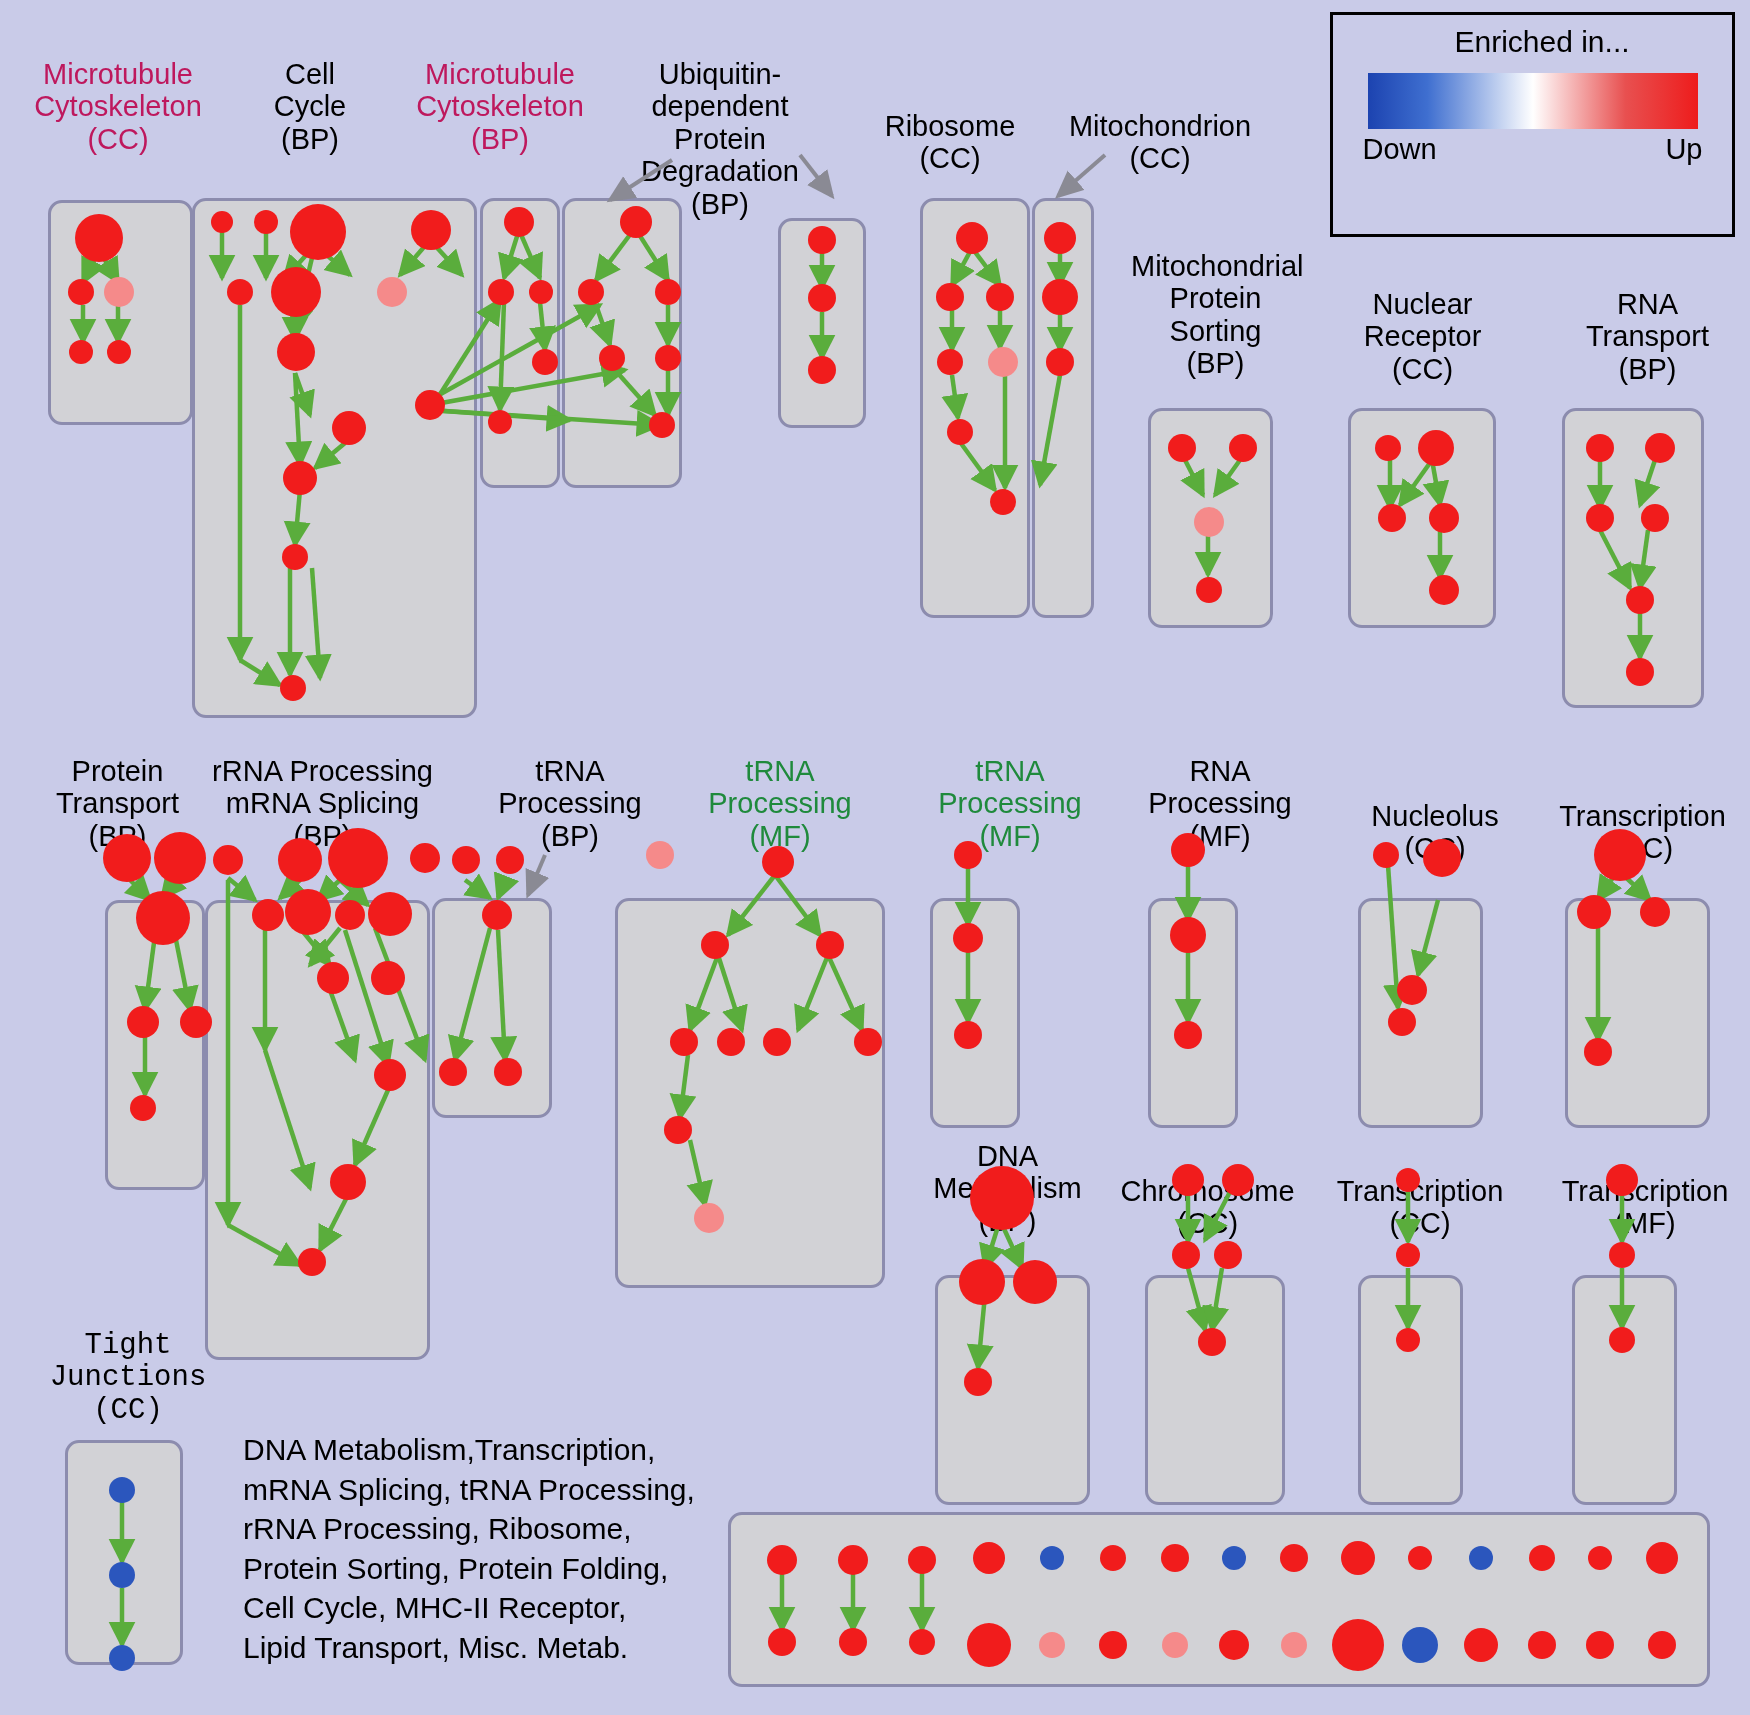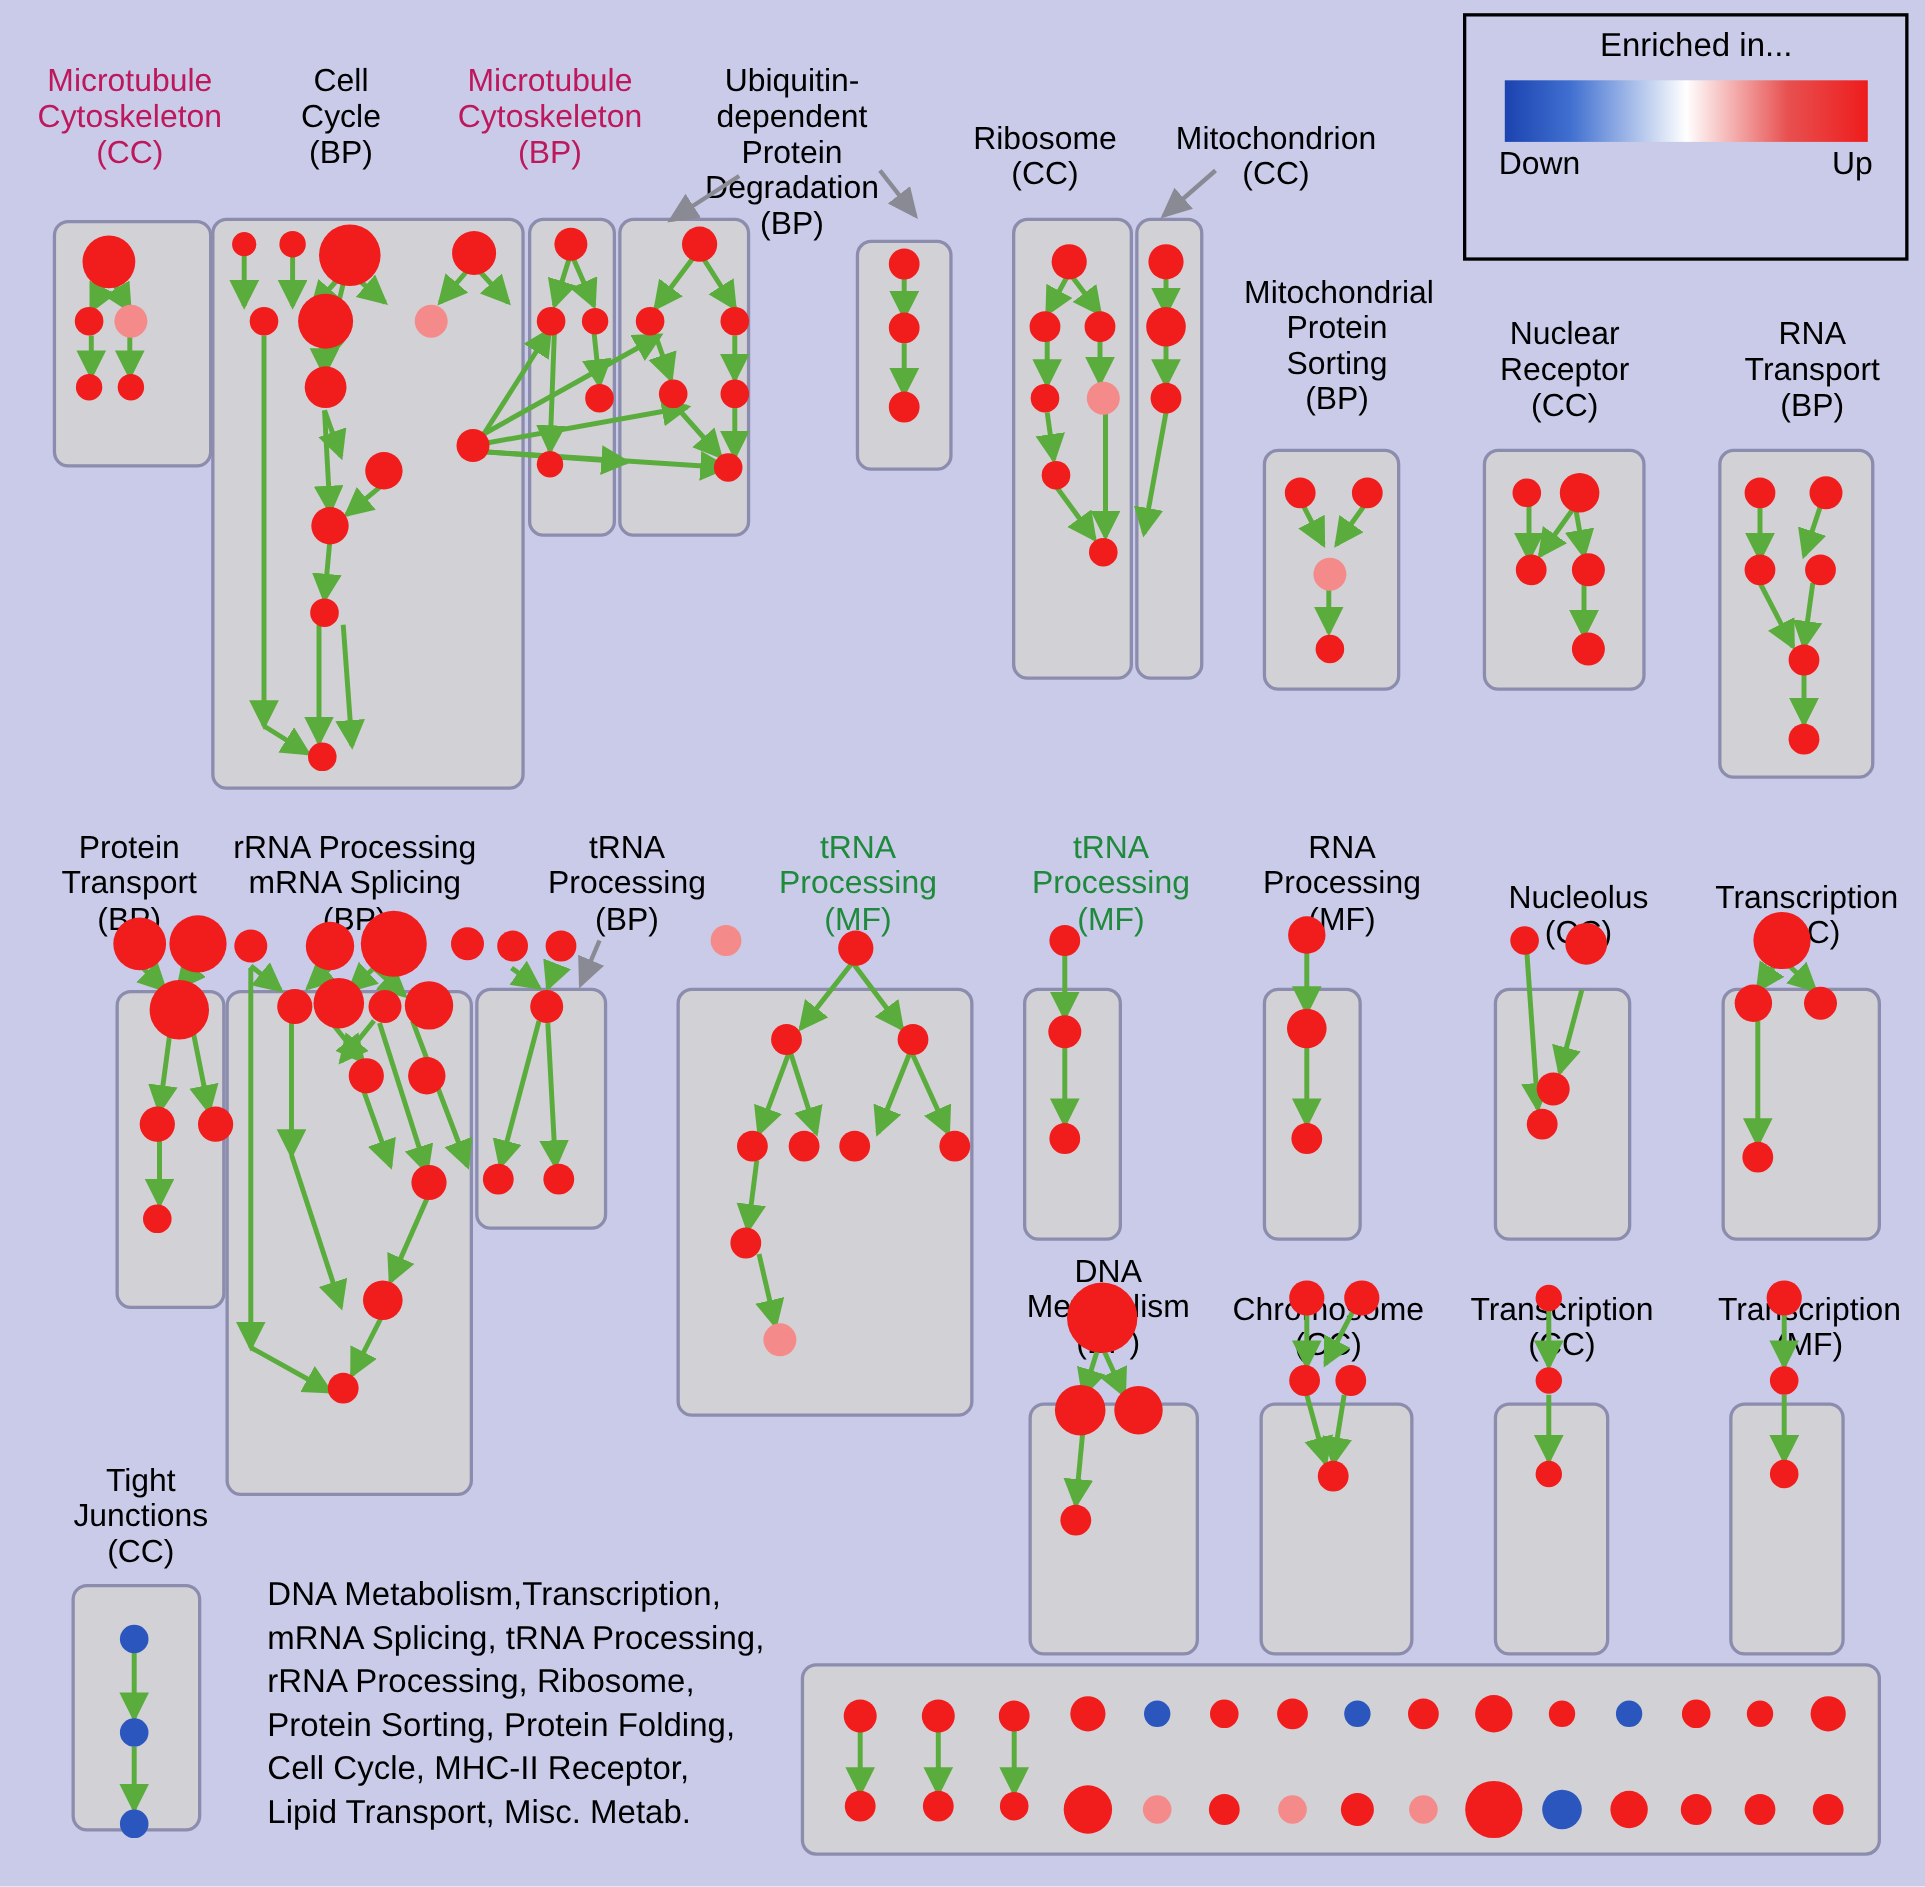--- a/index.html
+++ b/index.html
@@ -144,21 +144,21 @@
 
   <div class="label" style="left:910px; top:1140px; width:195px;">DNA
 Metabolism
 (BP)</div>
   <div class="label" style="left:1110px; top:1175px; width:195px;">Chromosome
 (CC)</div>
   <div class="label" style="left:1320px; top:1175px; width:200px;">Transcription
 (CC)</div>
   <div class="label" style="left:1545px; top:1175px; width:200px;">Transcription
 (MF)</div>
-  <div class="label" style="left:48px; top:1330px; width:160px;">Tight
+  <div class="label" style="left:48px; top:1330px; width:160px;font-family:Liberation Mono, monospace;">Tight
 Junctions
 (CC)</div>
 
   <div class="textblock" style="left:243px; top:1430px; width:540px;">DNA Metabolism,Transcription,
 mRNA Splicing, tRNA Processing,
 rRNA Processing, Ribosome,
 Protein Sorting, Protein Folding,
 Cell Cycle, MHC-II Receptor,
 Lipid Transport, Misc. Metab.</div>
 

